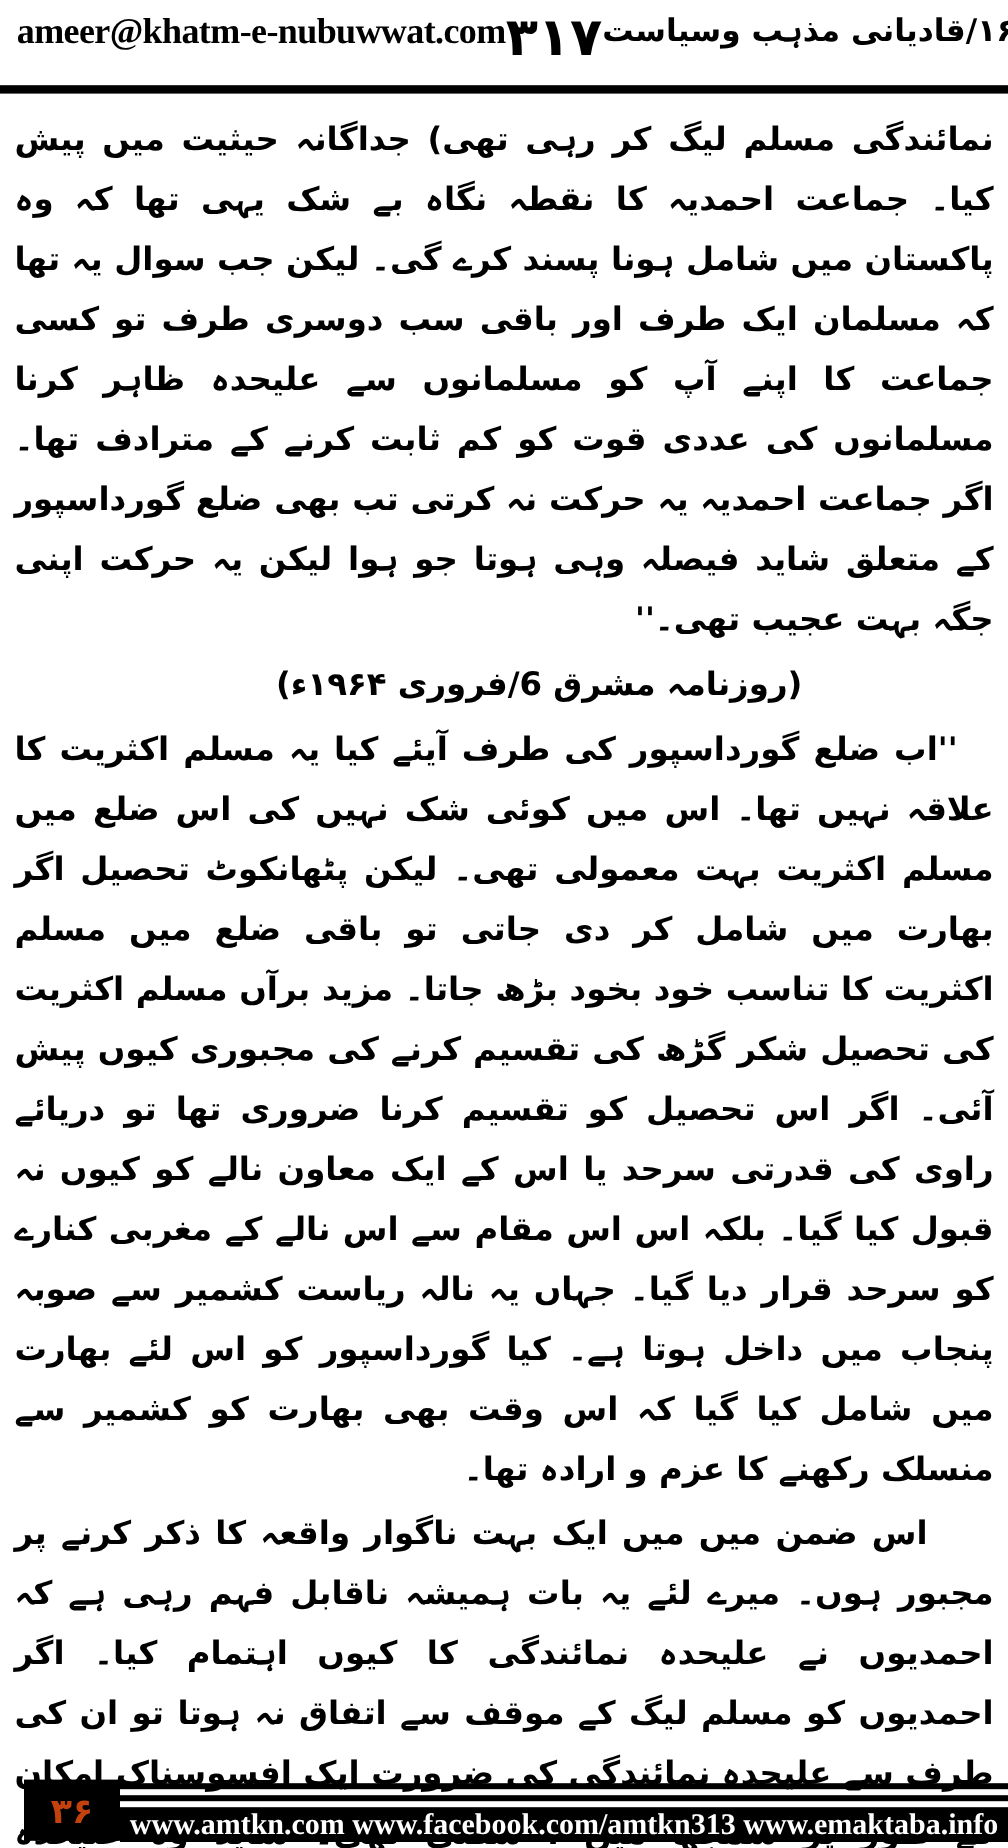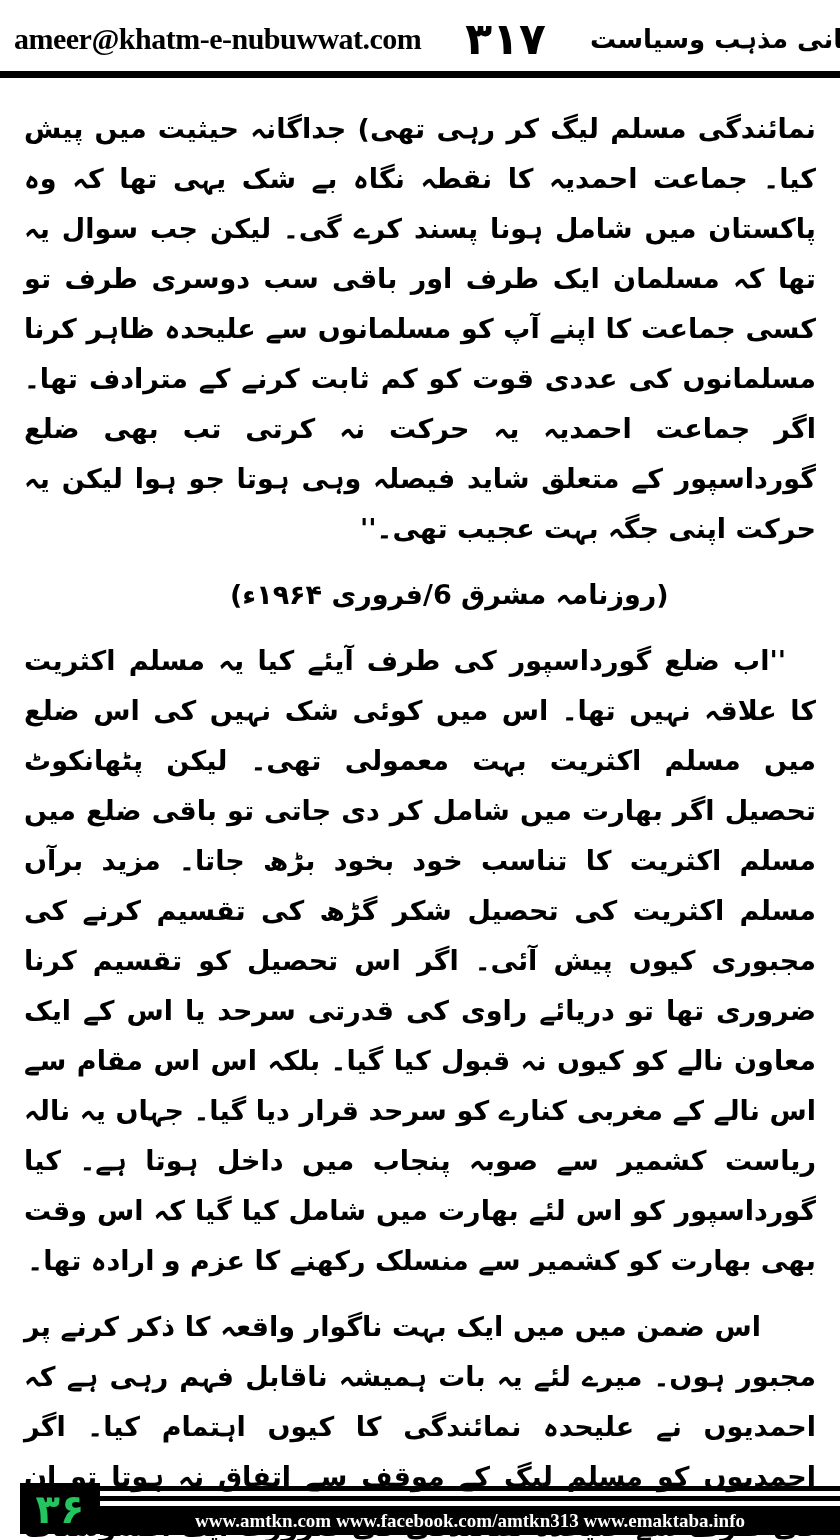--- a/index.html
+++ b/index.html
@@ -7,21 +7,21 @@
     position:relative;
     width:840px;height:1540px;
     background:#ffffff;
     overflow:hidden;
     font-family:"DejaVu Sans",sans-serif;
     color:#000;
   }
   
   .header{
     position:absolute;top:10px;left:14px;right:8px;height:58px;
-    display:flex;align-items:center;justify-content:space-between;gap:44px;
+    display:flex;align-items:flex-start;justify-content:space-between;
   }
   .email{
     font-family:"Liberation Serif",serif;
     font-weight:bold;font-size:30px;letter-spacing:-0.5px;
     direction:ltr;white-space:nowrap;
   }
   .page-num{
     font-family:"DejaVu Sans",sans-serif;
     font-weight:bold;font-size:44px;line-height:44px;
     direction:rtl;
@@ -33,45 +33,45 @@
   .rule{position:absolute;top:71px;left:0;width:840px;height:7px;background:#000;}
   
   .content{
     position:absolute;top:88px;left:8px;right:8px;
     direction:rtl;
     font-family:"DejaVu Sans",sans-serif;
     font-weight:bold;
     font-size:27px;line-height:50px;
     text-align:justify;
   }
-  .content p{margin:16px;padding:0;}
+  .content p{margin:4px;padding:0;}
   .citation-1{
     text-align:left;
     padding-left:222px;
     white-space:nowrap;
   }
   .para-2{text-indent:80px;}
   .marker-gap{display:inline-block;width:55px;}
   .quote-para{text-indent:30px;}
   .para-4{text-indent:55px;}
   
   .footer-pagebox{
     position:absolute;left:20px;top:1483px;width:80px;height:51px;
-    background:#000;color:#22c55e;
+    background:#000;color:#c2410c;
     display:flex;align-items:center;justify-content:center;
-    font-family:"DejaVu Sans",sans-serif;font-weight:bold;font-size:40px;
+    font-family:"DejaVu Sans",sans-serif;font-weight:bold;font-size:29px;
     direction:rtl;
   }
   .footer-bar{position:absolute;left:100px;right:0;top:1486px;}
   .stripe{height:5px;background:#000;margin-bottom:5px;}
   .bar-main{
     height:29px;background:#000;color:#fff;
     text-align:center;
     font-family:"Liberation Serif",serif;font-weight:bold;
-    font-size:19px;line-height:29px;letter-spacing:0px;
+    font-size:25px;line-height:29px;letter-spacing:0px;
     white-space:nowrap;
     direction:ltr;
   }
 </style>
 </head>
 <body>
 
 <div class="page">
 
   <div class="header">

